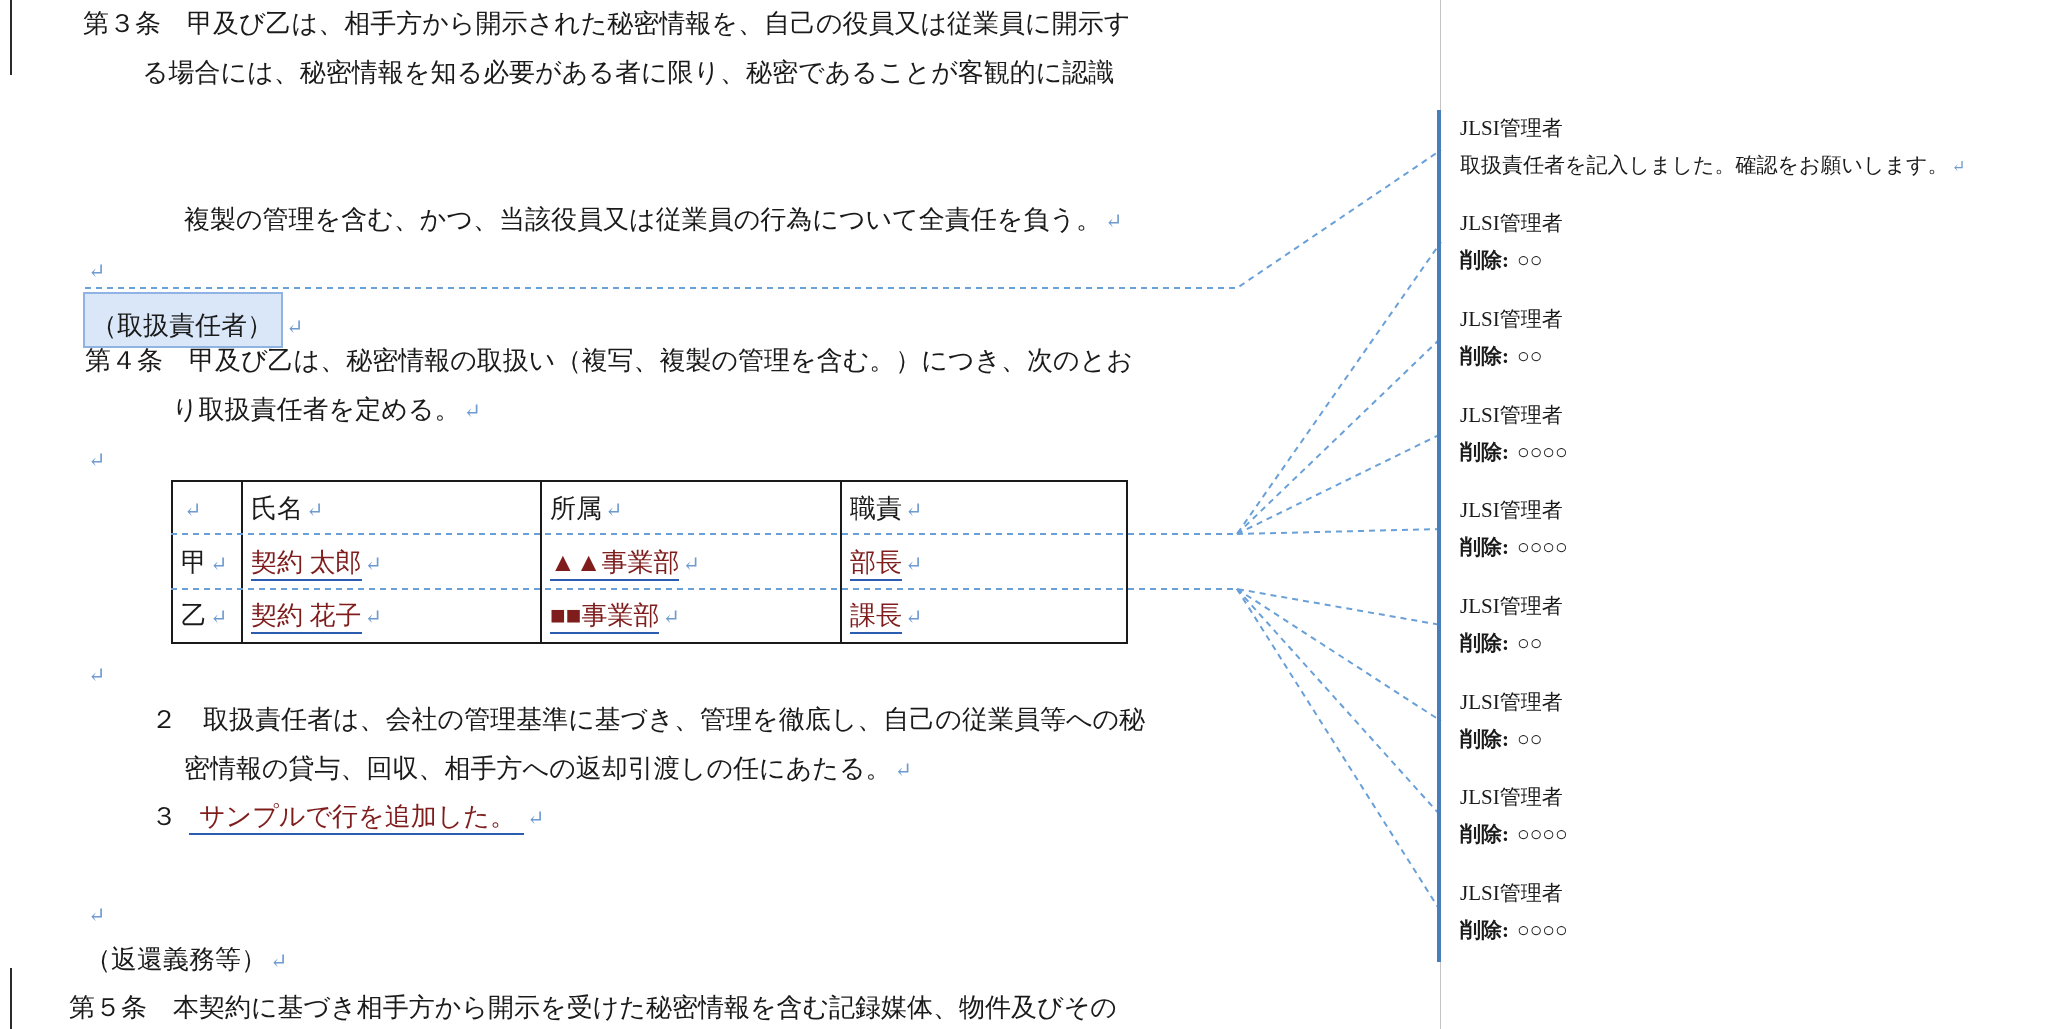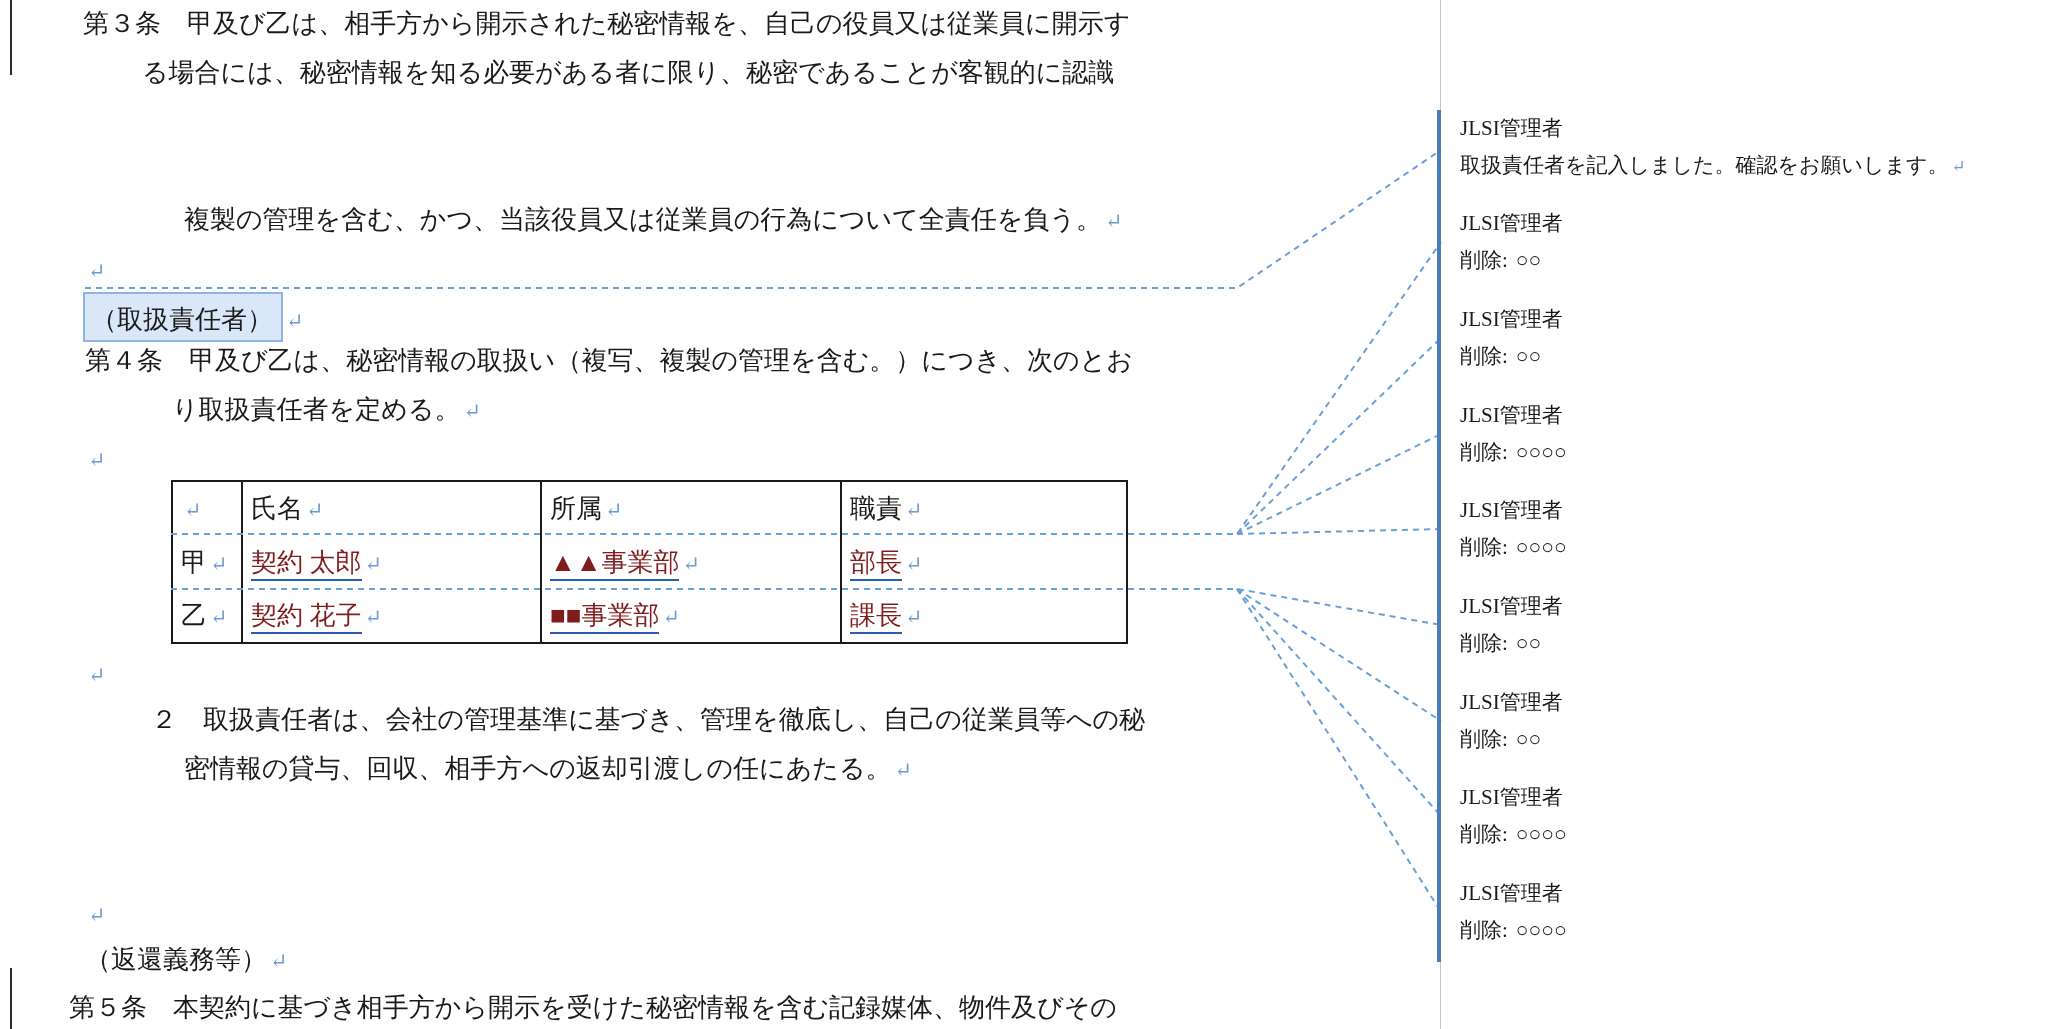--- a/index.html
+++ b/index.html
@@ -16,41 +16,41 @@
 
   
   .ln { position:absolute; font-size:26px; line-height:36px; white-space:nowrap; z-index:4; }
   .pil { color:#6f9bd1; font-size:0.8em; margin-left:3px; }
   .u-ins { color:#7f1d1d; border-bottom:2px solid #2a5db0; padding-bottom:2px; }
   .num-gap { margin-left:12px; }
 
   
   .hl-box {
     display:inline-block; background:#d9e7f8; border:2px solid #8fb4e3;
-    padding:8px 8px 2px 6px;
+    padding:14px 8px 2px 6px;
   }
 
   
   .resp-table {
     position:absolute; left:171px; top:480px; z-index:2;
     border-collapse:collapse; table-layout:fixed; font-size:26px;
   }
   .resp-table td {
     border:2px solid #1a1a1a; height:54px; padding:2px 8px;
     vertical-align:middle; white-space:nowrap;
   }
   .resp-table tr.hdr td { border-bottom:none; }
   .resp-table tr.r1 td { border-top:none; border-bottom:none; }
   .resp-table tr.r2 td { border-top:none; }
 
   
   .sep { position:absolute; left:1440px; top:0; width:1px; height:1029px; background:#c4c4c4; z-index:1; }
   .revbar { position:absolute; left:1437px; top:110px; width:4px; height:852px; background:#4a7ebb; z-index:6; }
   .balloon { position:absolute; left:1460px; font-size:21px; line-height:37px; white-space:nowrap; z-index:6; }
-  .b-label { font-weight:normal;margin-top:48px; }
+  .b-label { font-weight:bold;margin-top:48px; }
   .b-label:not(:empty) { margin-right:8px; }
 
   
   .connectors { position:absolute; left:0; top:0; width:2048px; height:1029px; pointer-events:none; z-index:5; }
   .connectors polyline, .connectors line { fill:none; stroke:#6aa0d8; stroke-width:2; stroke-dasharray:6 5; }
 </style>
 </head>
 <body>
 
 <div class="page">
@@ -128,20 +128,23 @@
 
   <div class="ln" style="left:85px; top:656px">
     <span class="pil">↵</span>
   </div>
   <div class="ln" style="left:151px; top:702px">
     <span>２　取扱責任者は、会社の管理基準に基づき、管理を徹底し、自己の従業員等への秘</span>
   </div>
   <div class="ln" style="left:184px; top:751px">
     <span>密情報の貸与、回収、相手方への返却引渡しの任にあたる。</span><span class="pil">↵</span>
   </div>
+  <div class="ln" style="left:151px; top:799px">
+    <span>３</span><span class="u-ins num-gap" style="padding-left:10px; padding-right:8px">サンプルで行を追加した。</span><span class="pil">↵</span>
+  </div>
   <div class="ln" style="left:85px; top:896px">
     <span class="pil">↵</span>
   </div>
   <div class="ln" style="left:85px; top:942px">
     <span>（返還義務等）</span><span class="pil">↵</span>
   </div>
   <div class="ln" style="left:69px; top:990px">
     <span>第５条　本契約に基づき相手方から開示を受けた秘密情報を含む記録媒体、物件及びその</span>
   </div>
 

